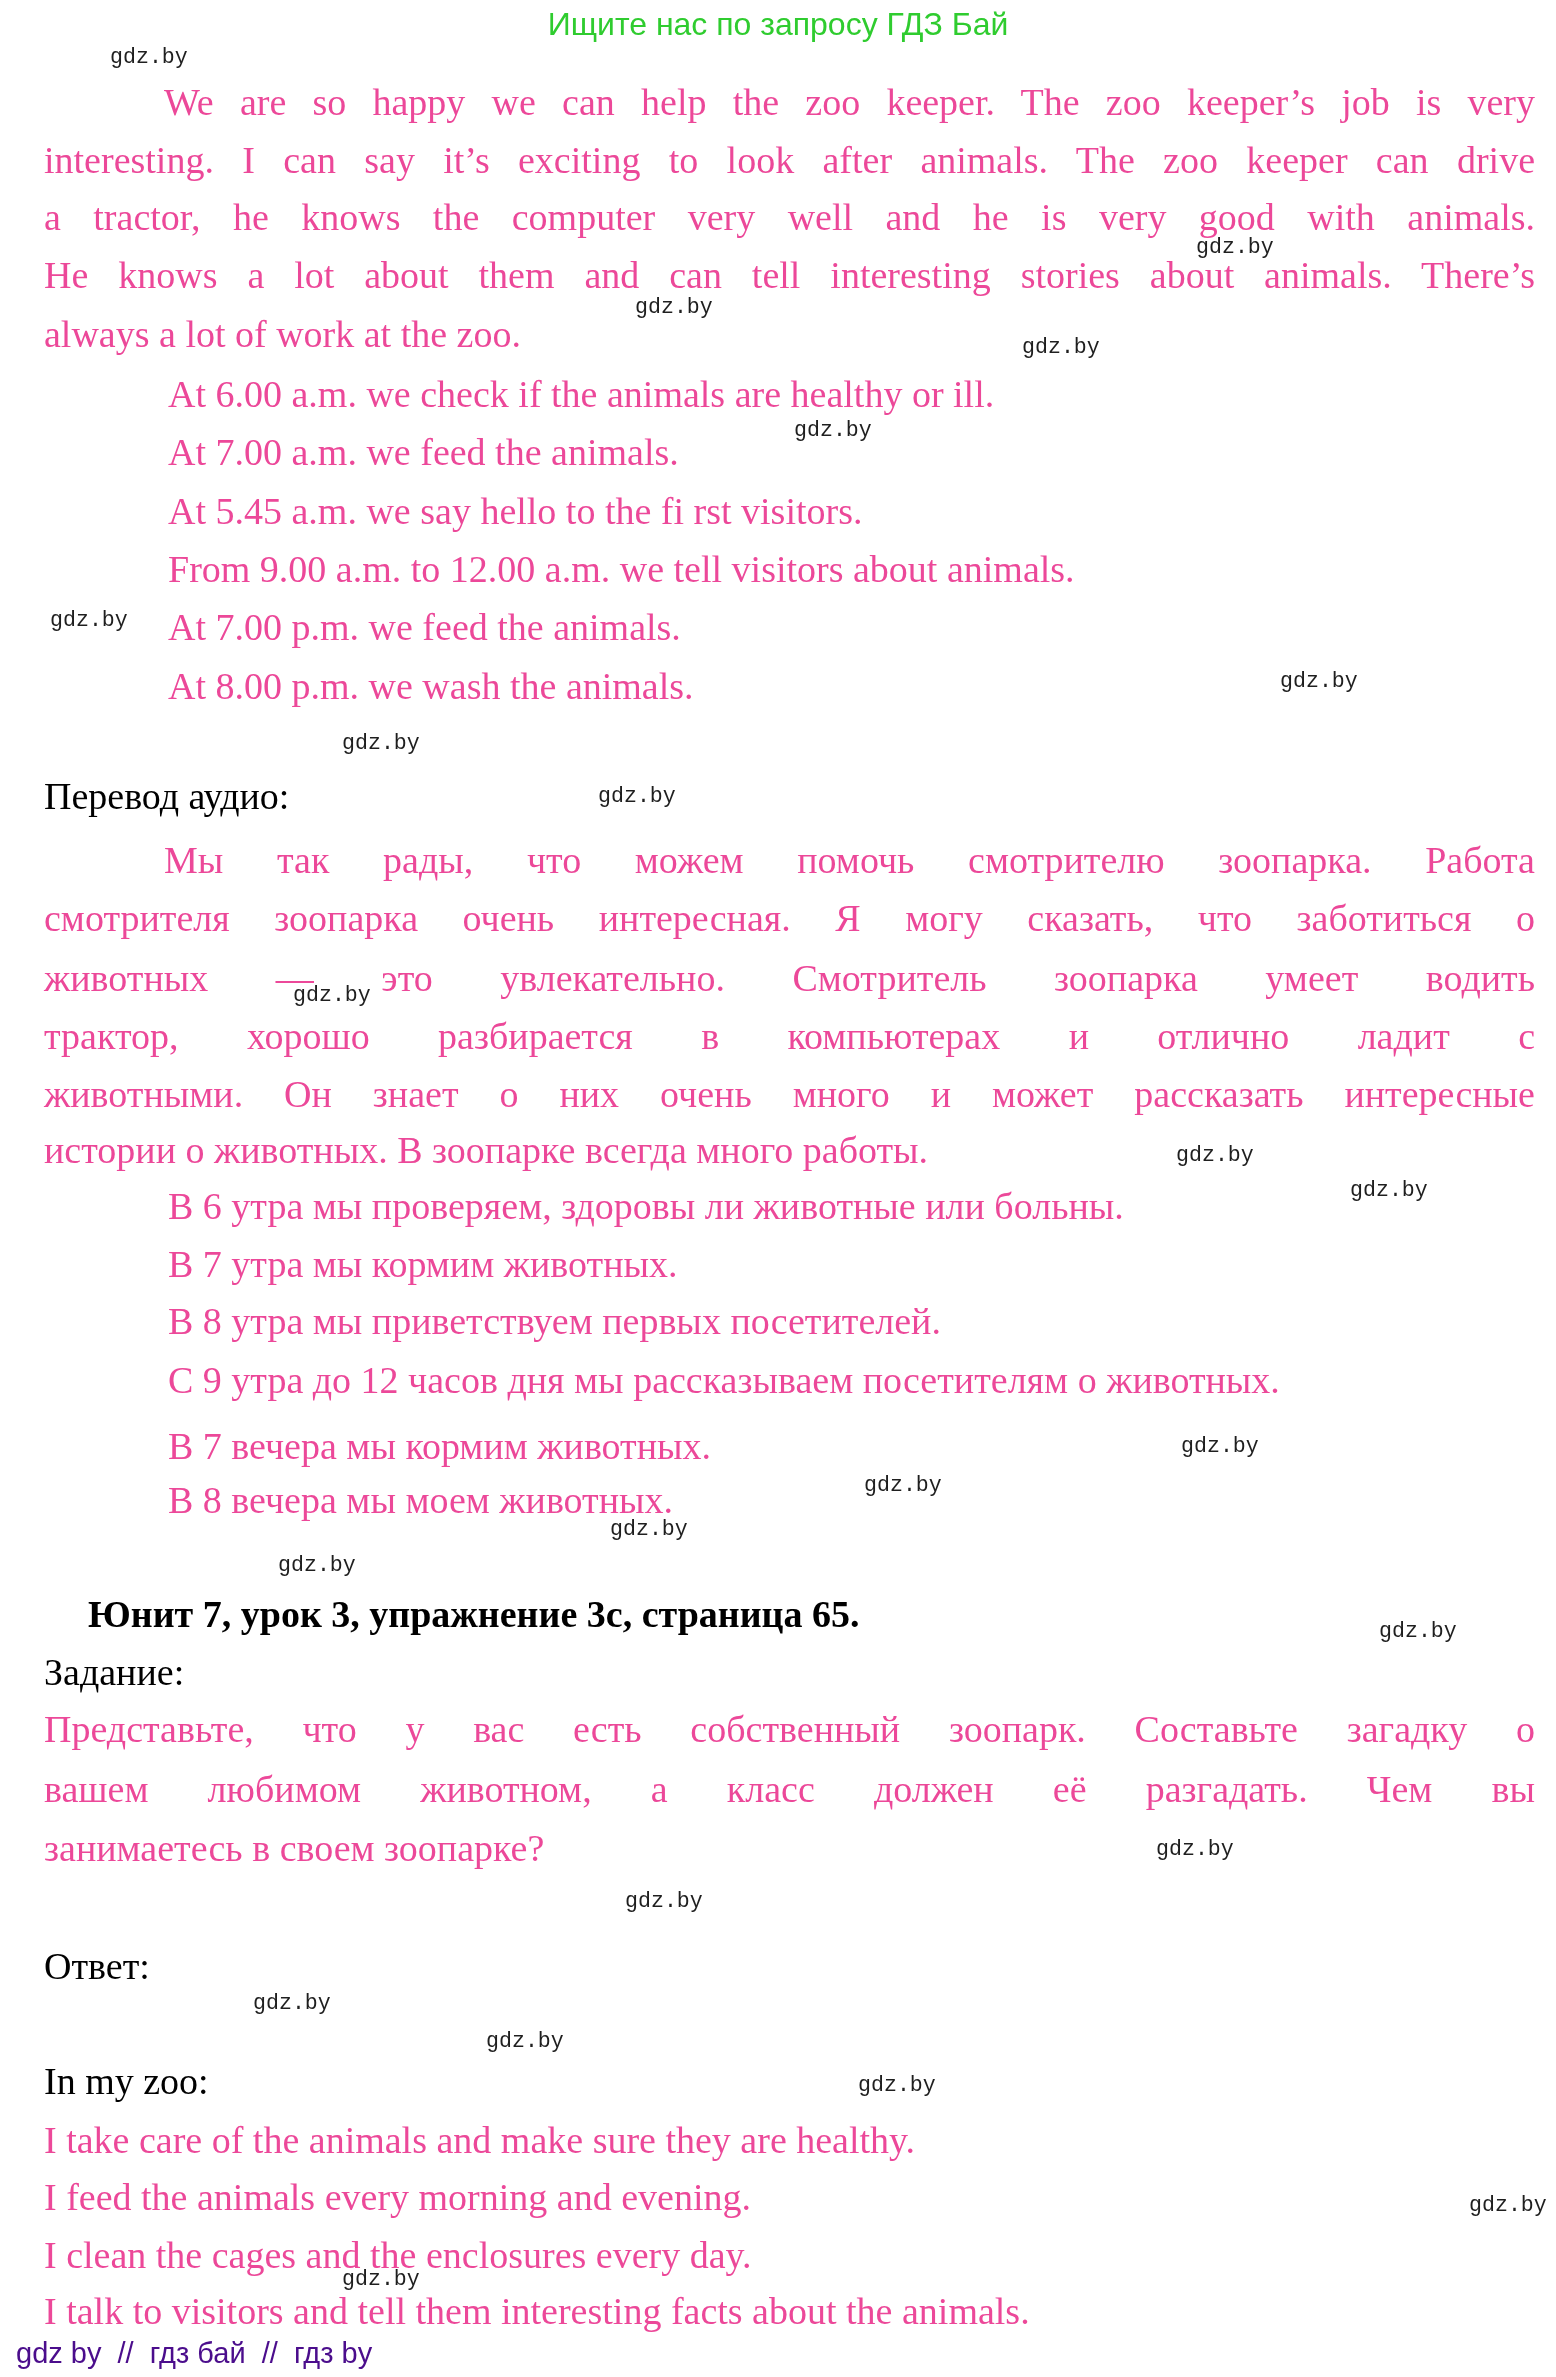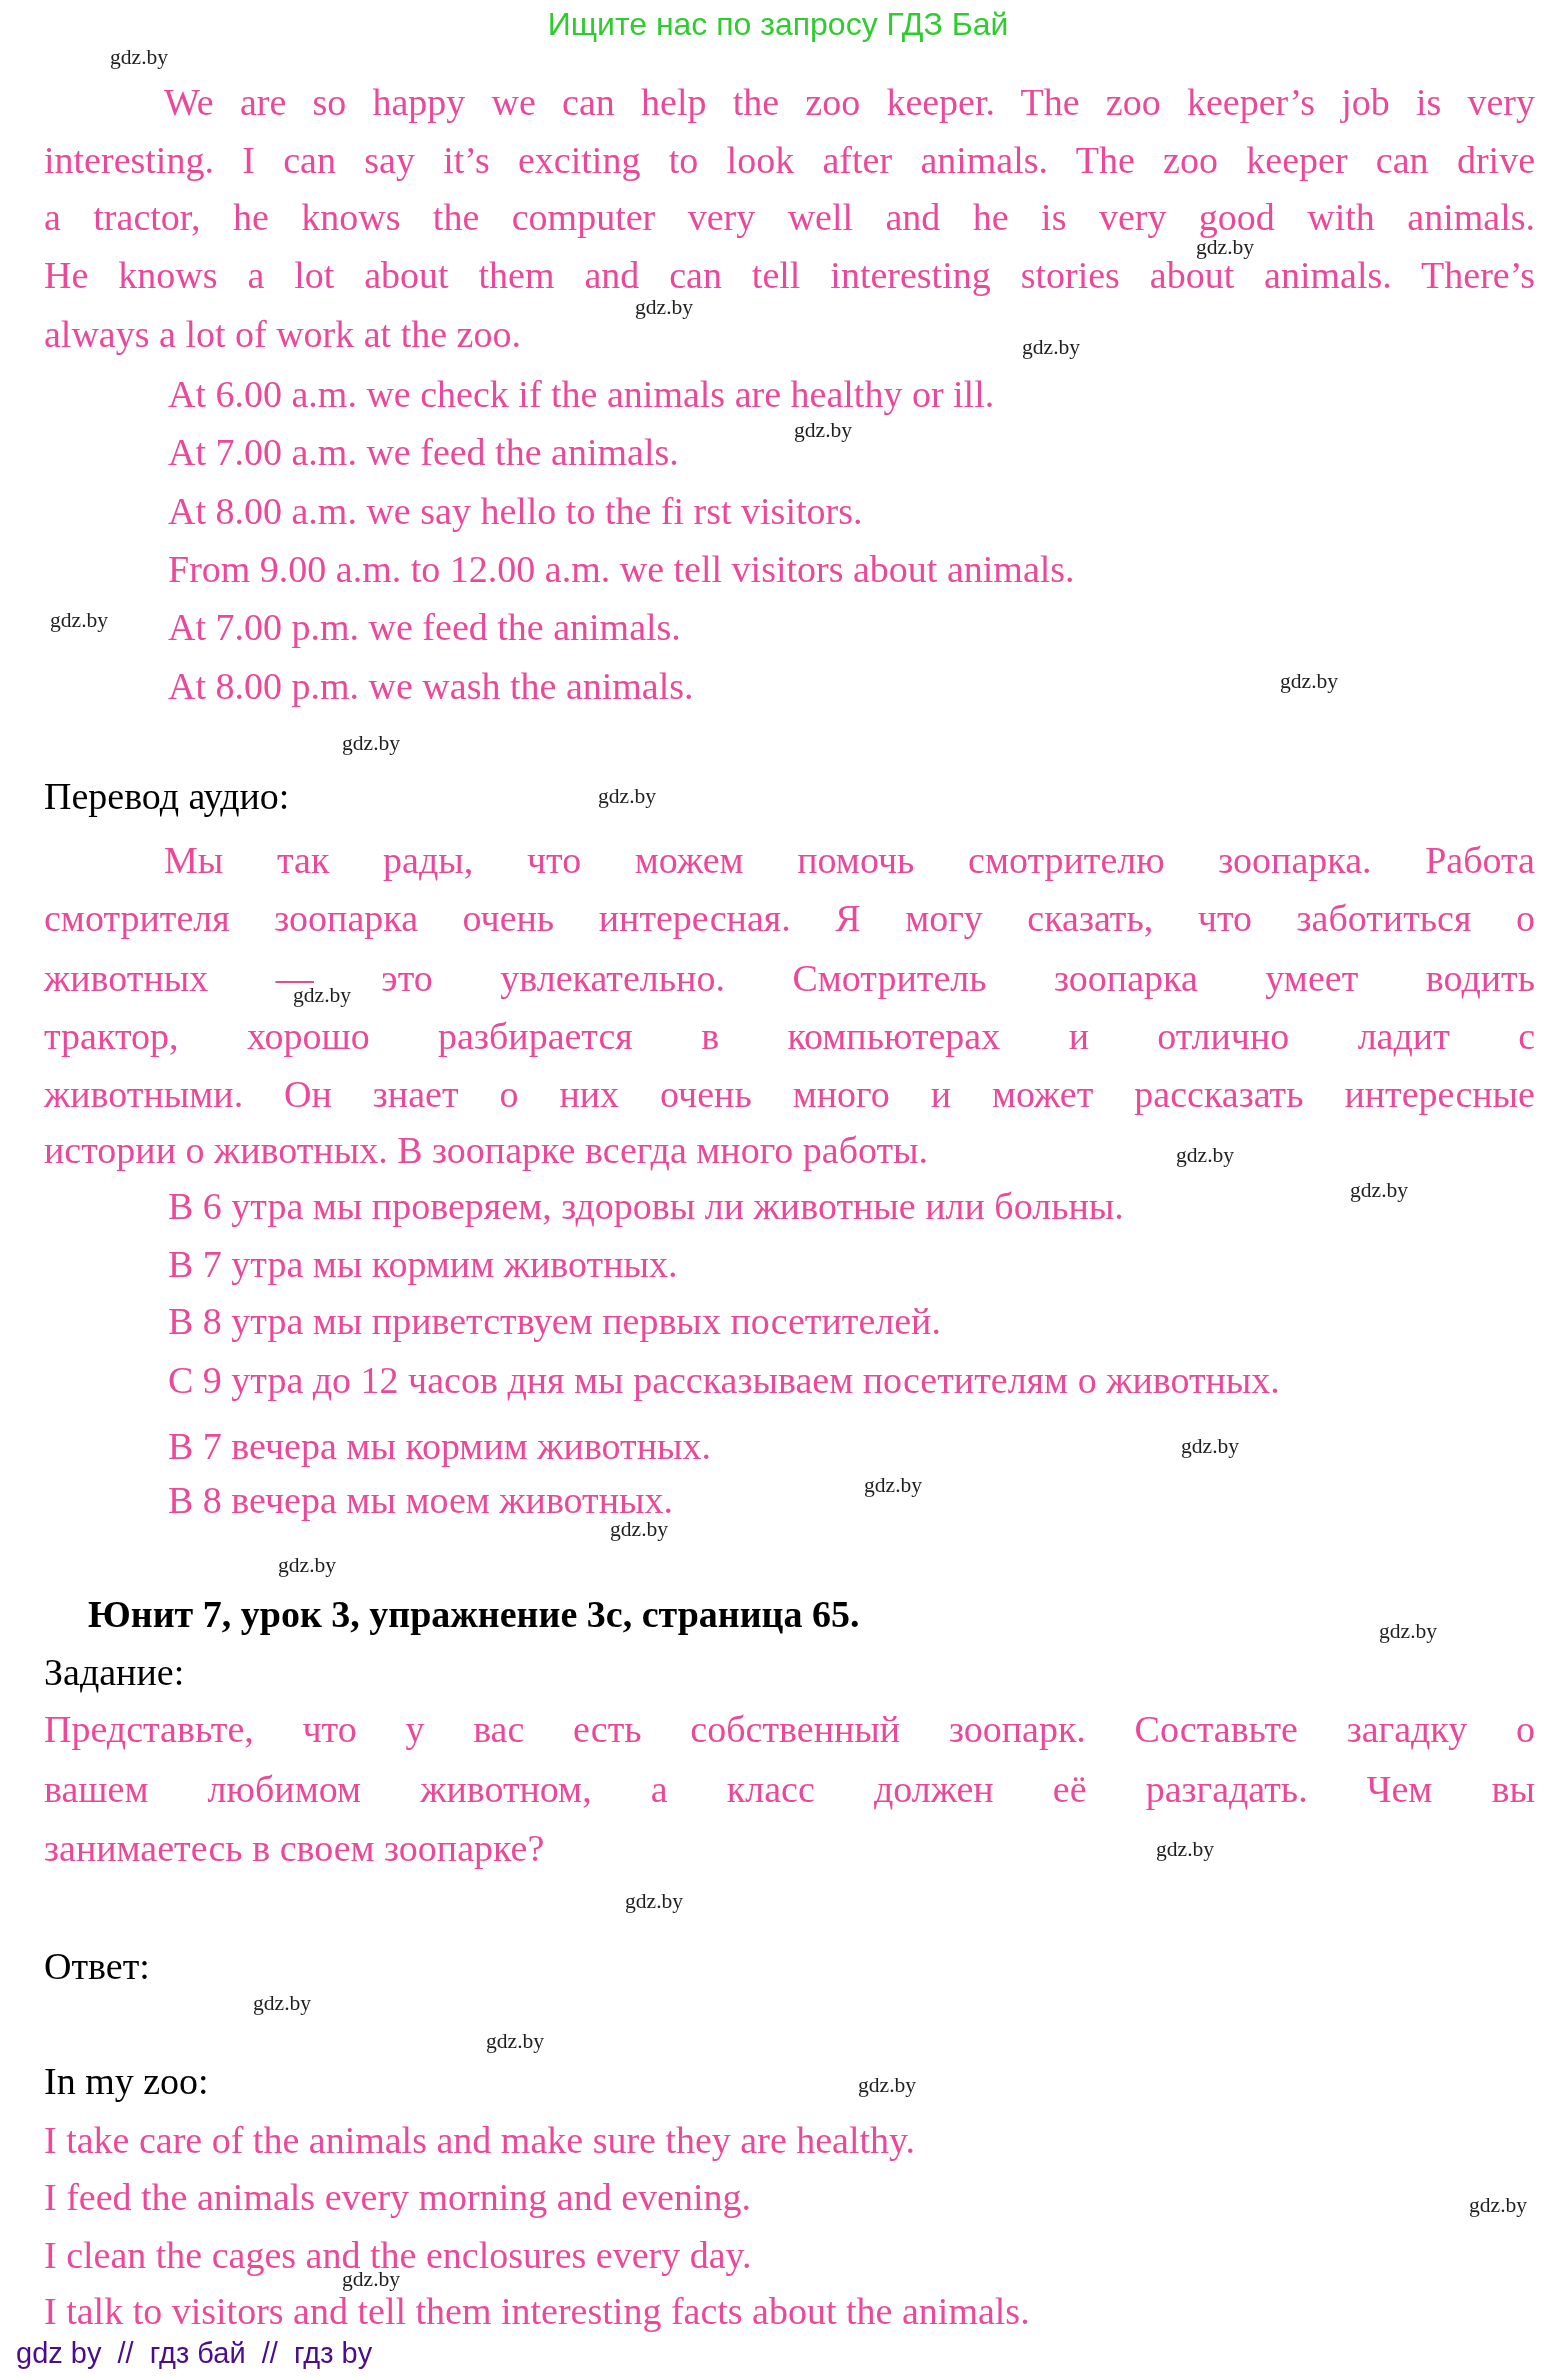--- a/index.html
+++ b/index.html
@@ -24,21 +24,21 @@
     text-align: justify;
     text-align-last: justify;
   }
   .indent { text-indent: 120px; }
   .plain { white-space: nowrap; }
   .sched { left: 168px; width: 1367px; white-space: nowrap; }
   .heading { position: absolute; left: 44px; font-size: 38px; line-height: 1.2; white-space: nowrap; }
   .bold { font-weight: bold; margin-left: 44px; }
   .wm {
     position: absolute;
-    font-family: Liberation Serif, serif;
+    font-family: Liberation Mono, monospace;
     font-size: 21.6px;
     line-height: 1.1;
     color: #1f1f1f;
     white-space: nowrap;
   }
   .green-header {
     position: absolute;
     top: 6.4px;
     left: 0;
     width: 100%;
@@ -68,21 +68,21 @@
   <div class="green-header">Ищите нас по запросу ГДЗ Бай</div>
 
   <div class="line just indent" style="top:80px">We are so happy we can help the zoo keeper. The zoo keeper’s job is very</div>
   <div class="line just" style="top:138px">interesting. I can say it’s exciting to look after animals. The zoo keeper can drive</div>
   <div class="line just" style="top:195px">a tractor, he knows the computer very well and he is very good with animals.</div>
   <div class="line just" style="top:253px">He knows a lot about them and can tell interesting stories about animals. There’s</div>
   <div class="line plain" style="top:312px">always a lot of work at the zoo.</div>
 
   <div class="line sched" style="top:372px">At 6.00 a.m. we check if the animals are healthy or ill.</div>
   <div class="line sched" style="top:430px">At 7.00 a.m. we feed the animals.</div>
-  <div class="line sched" style="top:489px">At 8.00 a.m. we say hello to the fi rst visitors.</div>
+  <div class="line sched" style="top:489px">At 5.45 a.m. we say hello to the fi rst visitors.</div>
   <div class="line sched" style="top:547px">From 9.00 a.m. to 12.00 a.m. we tell visitors about animals.</div>
   <div class="line sched" style="top:605px">At 7.00 p.m. we feed the animals.</div>
   <div class="line sched" style="top:664px">At 8.00 p.m. we wash the animals.</div>
 
   <div class="heading" style="top:774px">Перевод аудио:</div>
 
   <div class="line just indent" style="top:838px">Мы так рады, что можем помочь смотрителю зоопарка. Работа</div>
   <div class="line just" style="top:896px">смотрителя зоопарка очень интересная. Я могу сказать, что заботиться о</div>
   <div class="line just" style="top:956px">животных — это увлекательно. Смотритель зоопарка умеет водить</div>
   <div class="line just" style="top:1014px">трактор, хорошо разбирается в компьютерах и отлично ладит с</div>

